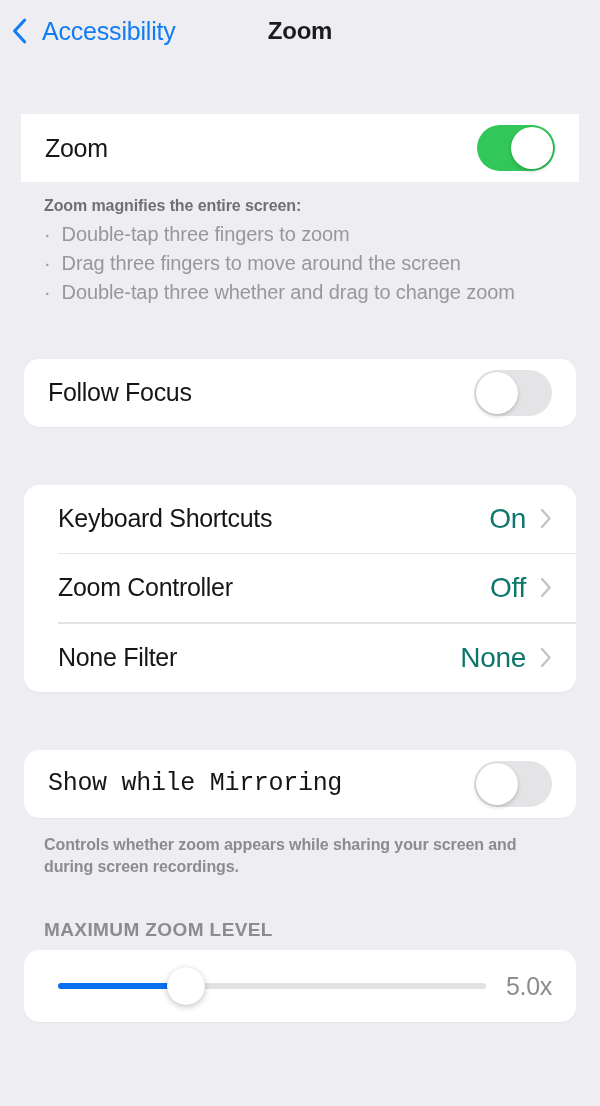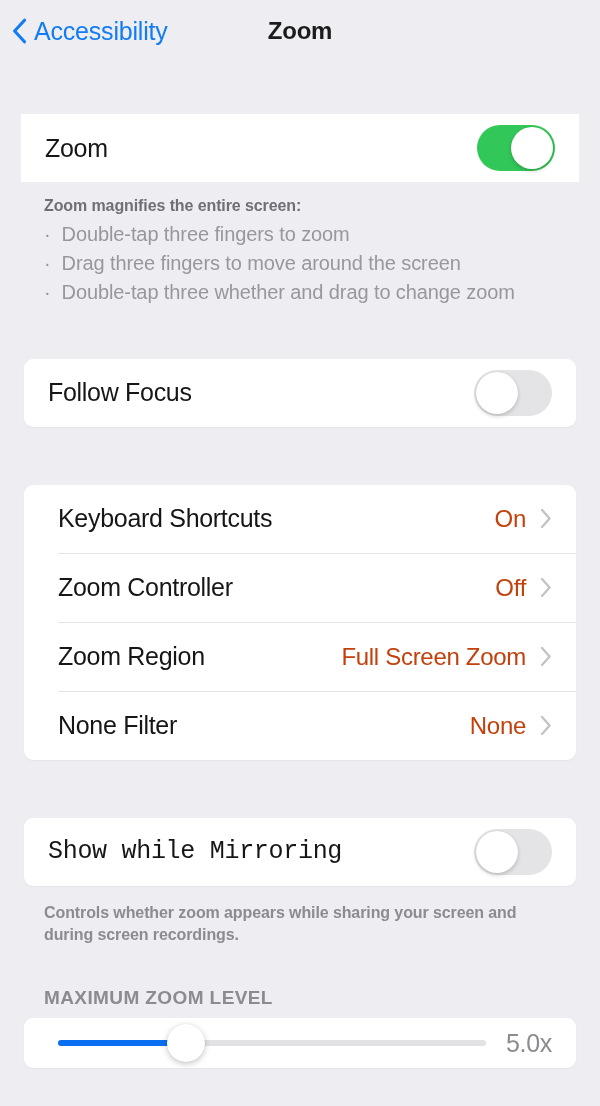--- a/index.html
+++ b/index.html
@@ -19,21 +19,21 @@
   
   .navbar {
     position: relative;
     height: 62px;
     display: flex;
     align-items: center;
   }
   .back-button {
     display: flex;
     align-items: center;
-    gap: 7px;
+    gap: 15px;
     margin-left: 12px;
     cursor: pointer;
   }
   .chevron-left {
     width: 15px;
     height: 26px;
     flex: 0 0 auto;
   }
   .chevron-left svg { display: block; }
   .back-label {
@@ -50,43 +50,43 @@
     font-weight: bold;
     color: #1b1b1b;
     letter-spacing: -0.2px;
     pointer-events: none;
   }
 
   
   .card {
     margin: 0 24px;
     background: #ffffff;
-    border-radius: 9px;
+    border-radius: 15px;
     box-shadow: 0 1px 2px rgba(0,0,0,0.045);
     overflow: hidden;
   }
   .row {
     position: relative;
     display: flex;
     align-items: center;
     height: 68px;
     padding: 0 24px;
     box-sizing: border-box;
     cursor: pointer;
   }
   .row-label {
     font-size: 25px;
     color: #161616;
     letter-spacing: -0.3px;
     flex: 1 1 auto;
     white-space: nowrap;
   }
   .row-value {
-    font-size: 24px;
-    color: #c2410c;
+    font-size: 28px;
+    color: #0f766e;
     letter-spacing: -0.3px;
     margin-right: 14px;
     white-space: nowrap;
   }
   .chevron-right {
     width: 12px;
     height: 21px;
     flex: 0 0 auto;
   }
   .chevron-right svg { display: block; }
@@ -159,21 +159,21 @@
     font-size: 19px;
     color: #8b8b90;
     letter-spacing: 0.4px;
     font-weight: bold;
   }
 
   
   .slider-row {
     display: flex;
     align-items: center;
-    height: 50px;
+    height: 72px;
     padding: 16px 24px;
     box-sizing: border-box;
   }
   .slider-track-wrap {
     position: relative;
     flex: 1 1 auto;
     height: 46px;
     display: flex;
     align-items: center;
     cursor: pointer;
@@ -275,29 +275,20 @@
     <div class="row">
       <span class="row-label">Zoom Controller</span>
       <span class="row-value">Off</span>
       <span class="chevron-right">
         <svg viewBox="0 0 12 21" width="12" height="21" fill="none" stroke="#c2c2c7" stroke-width="2.3" stroke-linecap="round" stroke-linejoin="round">
           <polyline points="2,2 9.6,10.5 2,19"></polyline>
         </svg>
       </span>
     </div>
     <div class="separator"></div>
-    <div class="row">
-      <span class="row-label">Zoom Region</span>
-      <span class="row-value">Full Screen Zoom</span>
-      <span class="chevron-right">
-        <svg viewBox="0 0 12 21" width="12" height="21" fill="none" stroke="#c2c2c7" stroke-width="2.3" stroke-linecap="round" stroke-linejoin="round">
-          <polyline points="2,2 9.6,10.5 2,19"></polyline>
-        </svg>
-      </span>
-    </div>
     <div class="separator"></div>
     <div class="row">
       <span class="row-label">None Filter</span>
       <span class="row-value">None</span>
       <span class="chevron-right">
         <svg viewBox="0 0 12 21" width="12" height="21" fill="none" stroke="#c2c2c7" stroke-width="2.3" stroke-linecap="round" stroke-linejoin="round">
           <polyline points="2,2 9.6,10.5 2,19"></polyline>
         </svg>
       </span>
     </div>

